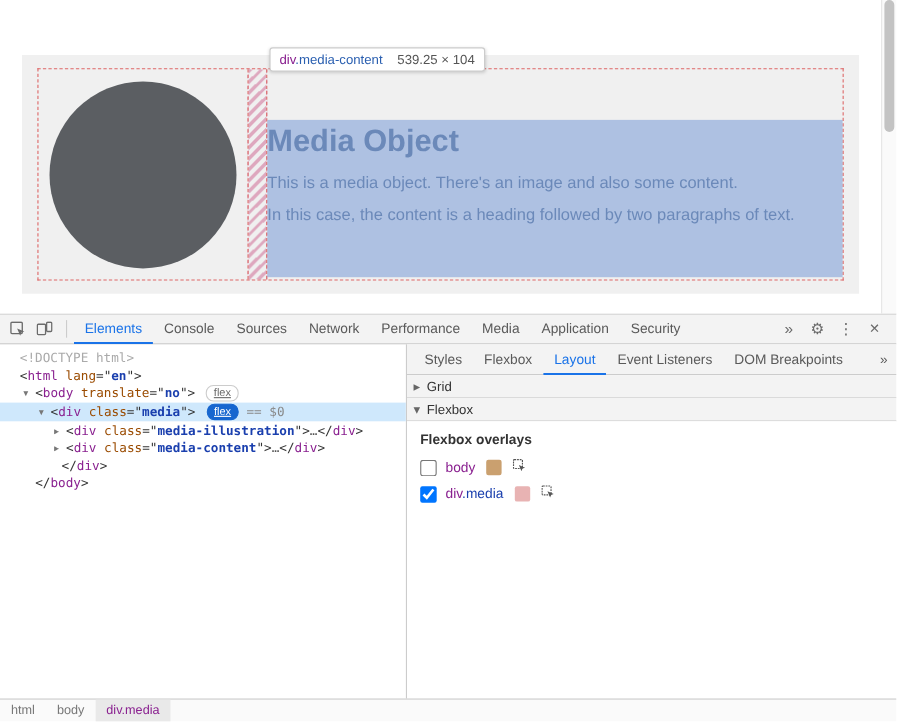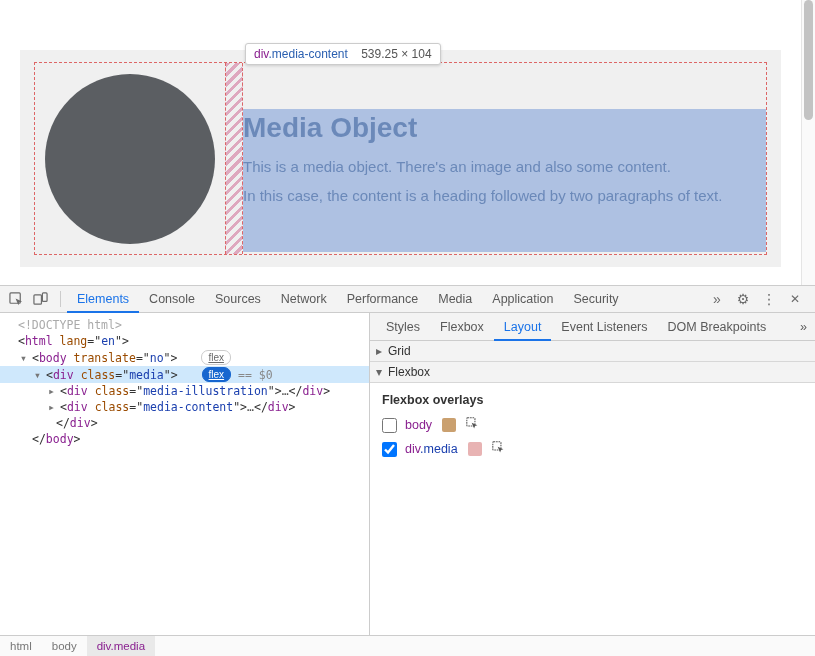--- a/index.html
+++ b/index.html
@@ -109,33 +109,33 @@
     width: 370px; border-right: 1px solid #ccc;
     font-family: Menlo, Consolas, monospace;
     font-size: 11.5px; color: #333;
     padding: 4px 0 0 0; overflow: hidden;
   }
   .dom-line { padding: 1px 0 1px 6px; white-space: nowrap; }
   .dom-line .tw { display:inline-block; width:12px; color:#777; cursor:pointer; }
   .dom-line.selected { background: #cfe8fc; }
   .dom-line .tag { color: #8a2190; }
   .dom-line .attr { color: #9a4b00; }
-  .dom-line .val { color: #1a3fae; }
+  .dom-line .val { color: #1a3fae; font-weight: bold; }
   .dom-line .dots { color: #555; }
   .dom-line .comment { color: #aaa; }
   .flex-badge {
     display: inline-block;
     font-family: -apple-system, Arial, sans-serif;
     font-size: 10px; line-height: 13px;
     padding: 0 6px;
     border: 1px solid #ccc;
     border-radius: 7px;
     background: #fff; color: #6a6a6a;
     vertical-align: 1px;
-    margin-left: 17px;
+    margin-left: 3px;
     text-decoration: underline;
   }
   .flex-badge.on { background: #1766cf; border-color: #1766cf; color: #fff; }
 
   .side-pane { flex: 1; display: flex; flex-direction: column; }
   .tabs-side {
     display: flex; align-items: center;
     border-bottom: 1px solid #ccc;
     height: 28px; background: #f3f3f3;
     padding-left: 6px;

